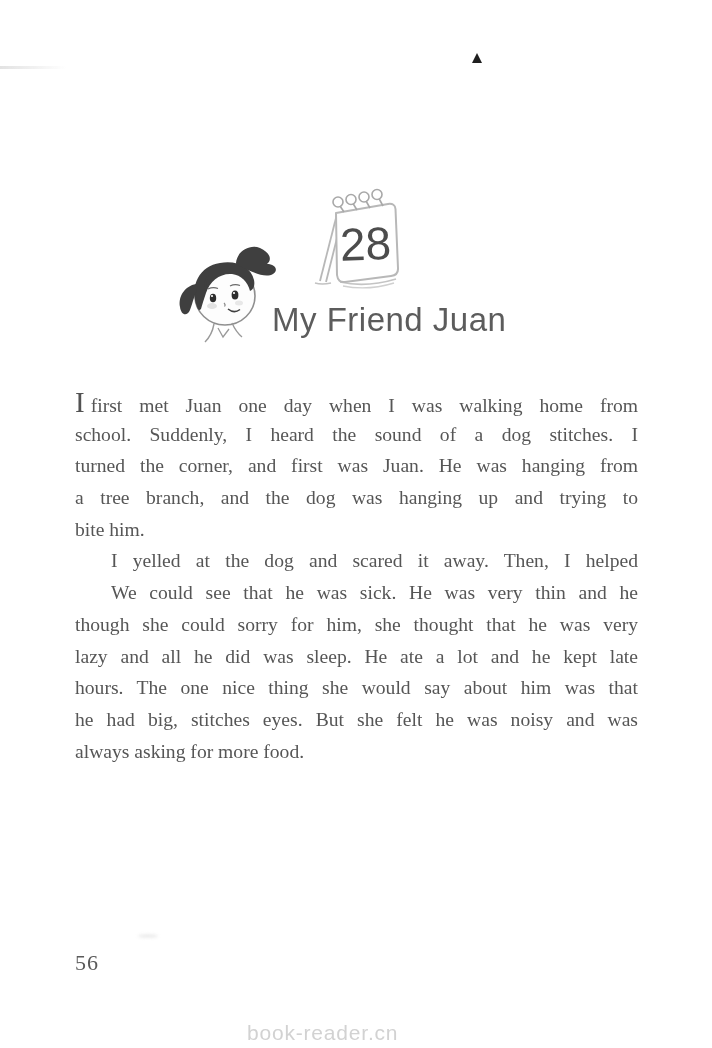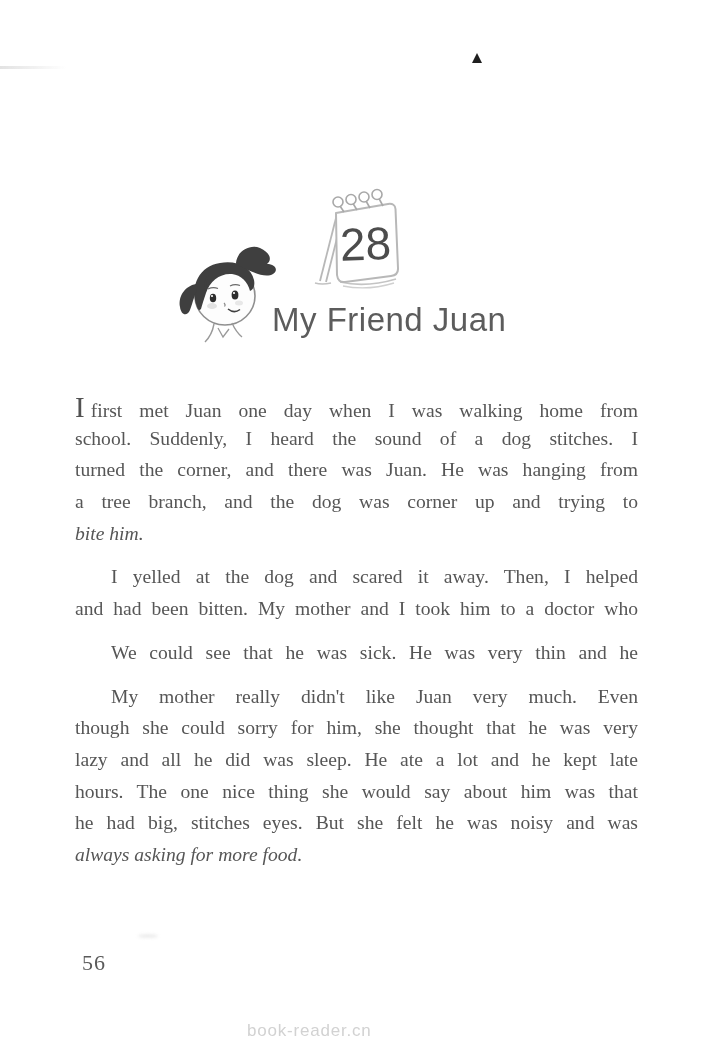--- a/index.html
+++ b/index.html
@@ -79,54 +79,52 @@
   .story-text {
     position: absolute;
     left: 75px;
     top: 392px;
     width: 563px;
     font-size: 19.6px;
     color: #565656;
   }
   .story-text .line {
     height: 31.7px;
-    line-height: 30px;
+    line-height: 21px;
     text-align: justify;
     text-align-last: justify;
     white-space: nowrap;
     overflow: visible;
   }
   .story-text .line.last {
     text-align-last: left;
-    font-style: italic;
   }
   .story-text .line.indent {
     text-indent: 36px;
-    margin-top: 12px;
   }
   .dropcap {
     font-size: 29px;
     margin-right: 6px;
     color: #525252;
   }
 
   .page-number {
     position: absolute;
-    left: 82px;
+    left: 75px;
     top: 950px;
     font-size: 22px;
     color: #5a5a5a;
     letter-spacing: 1px;
   }
   .watermark {
     position: absolute;
     left: 247px;
     top: 1021px;
     font-family: "Liberation Sans", sans-serif;
-    font-size: 17px;
+    font-size: 21px;
     color: #d2d2d2;
     letter-spacing: 0.8px;
   }
 </style>
 </head>
 <body>
 
 <div id="scan-page">
 
   <div class="top-triangle"></div>
@@ -188,27 +186,25 @@
     </g>
 
     <text x="40" y="84" font-family="Liberation Sans, sans-serif" font-size="46" fill="#4c4c4c" transform="rotate(-2 62 70)">28</text>
   </svg>
 
   <div class="story-title">My Friend Juan</div>
 
   <div class="story-text">
       <div class="line"><span class="dropcap">I</span>first met Juan one day when I was walking home from</div>
       <div class="line">school. Suddenly, I heard the sound of a dog stitches. I</div>
-      <div class="line">turned the corner, and there was Juan. He was hanging from</div>
-      <div class="line">a tree branch, and the dog was corner up and trying to</div>
+      <div class="line">turned the corner, and first was Juan. He was hanging from</div>
+      <div class="line">a tree branch, and the dog was hanging up and trying to</div>
       <div class="line last">bite him.</div>
       <div class="line indent">I yelled at the dog and scared it away. Then, I helped</div>
-      <div class="line">and had been bitten. My mother and I took him to a doctor who</div>
       <div class="line indent">We could see that he was sick. He was very thin and he</div>
-      <div class="line indent">My mother really didn't like Juan very much. Even</div>
       <div class="line">though she could sorry for him, she thought that he was very</div>
       <div class="line">lazy and all he did was sleep. He ate a lot and he kept late</div>
       <div class="line">hours. The one nice thing she would say about him was that</div>
       <div class="line">he had big, stitches eyes. But she felt he was noisy and was</div>
       <div class="line last">always asking for more food.</div>
     </div>
 
   <div class="page-number">56</div>
 
   <div class="scan-smudge"></div>

